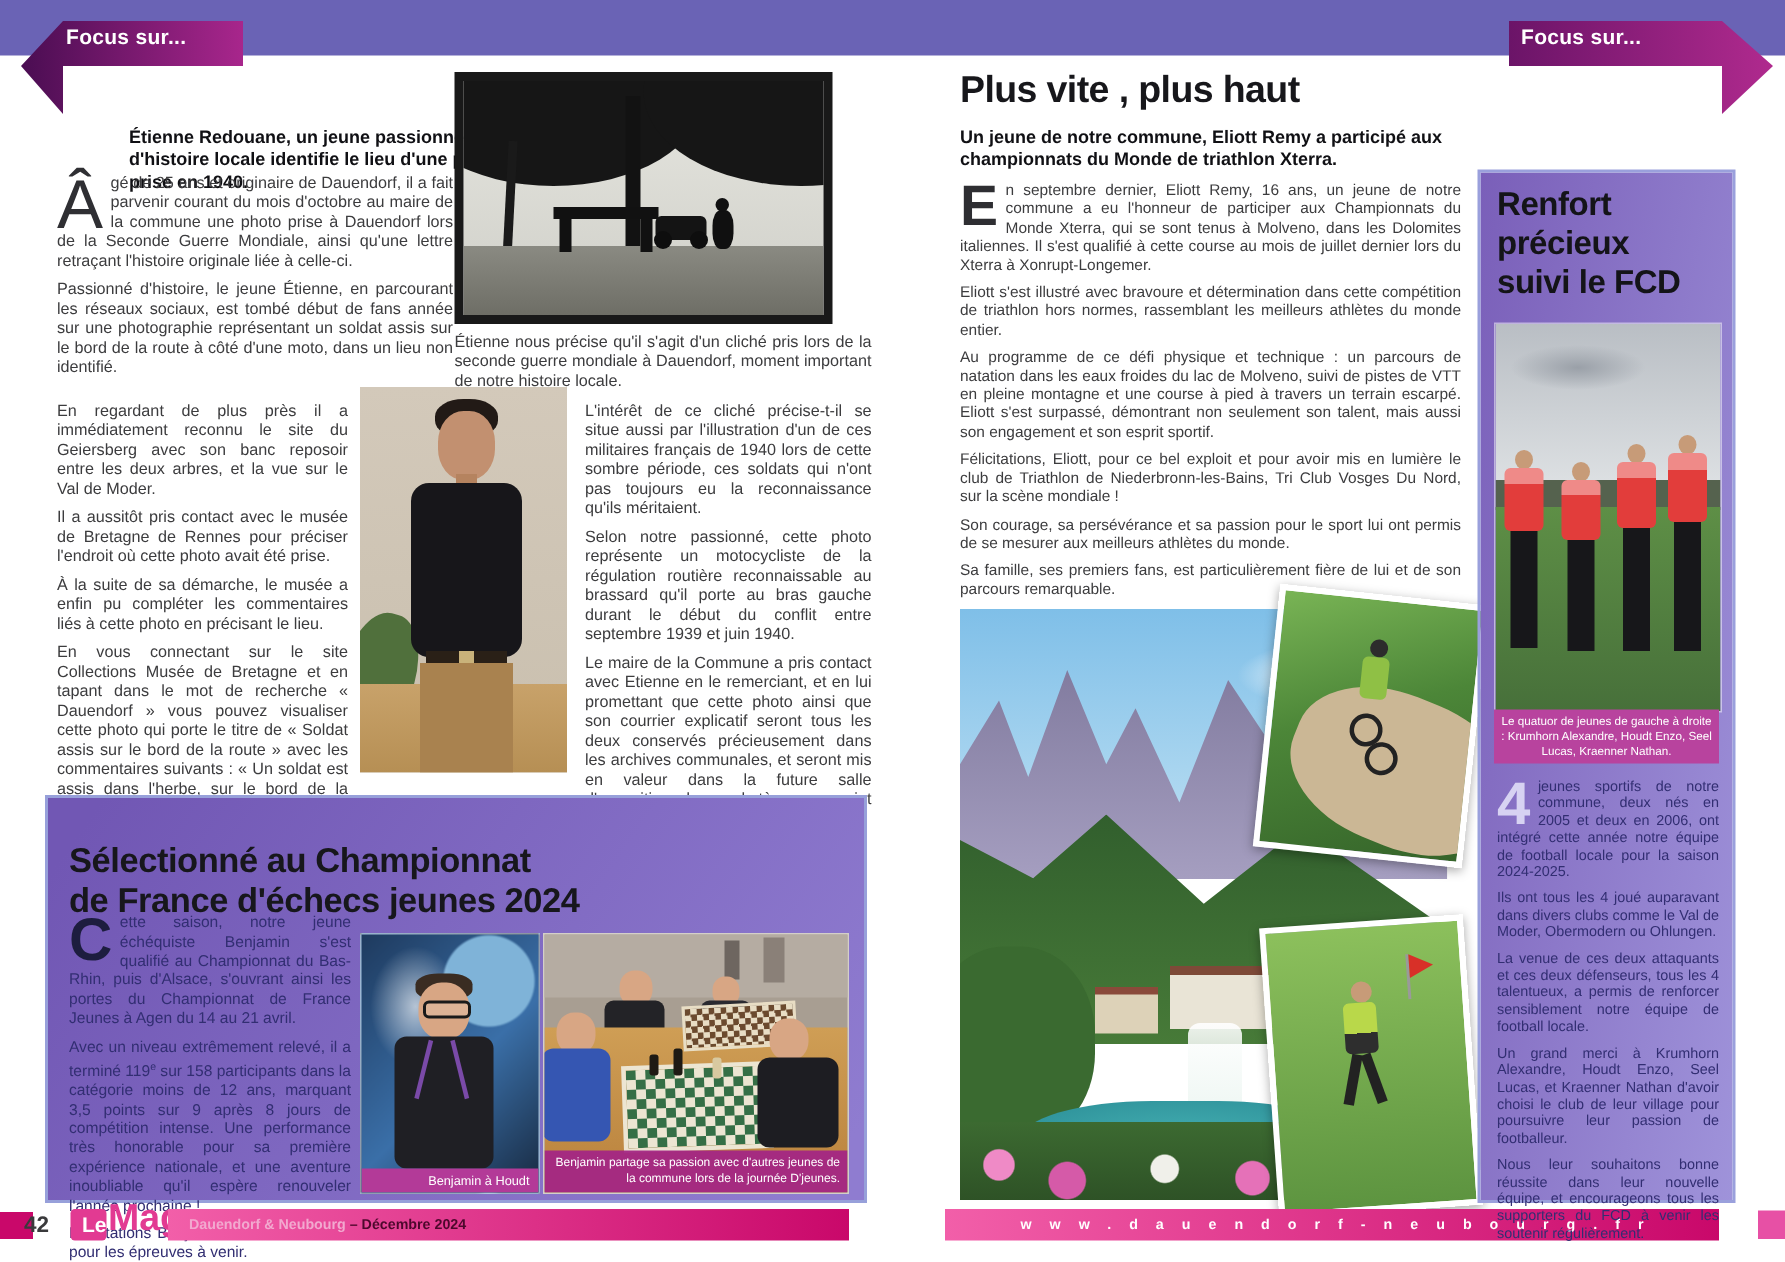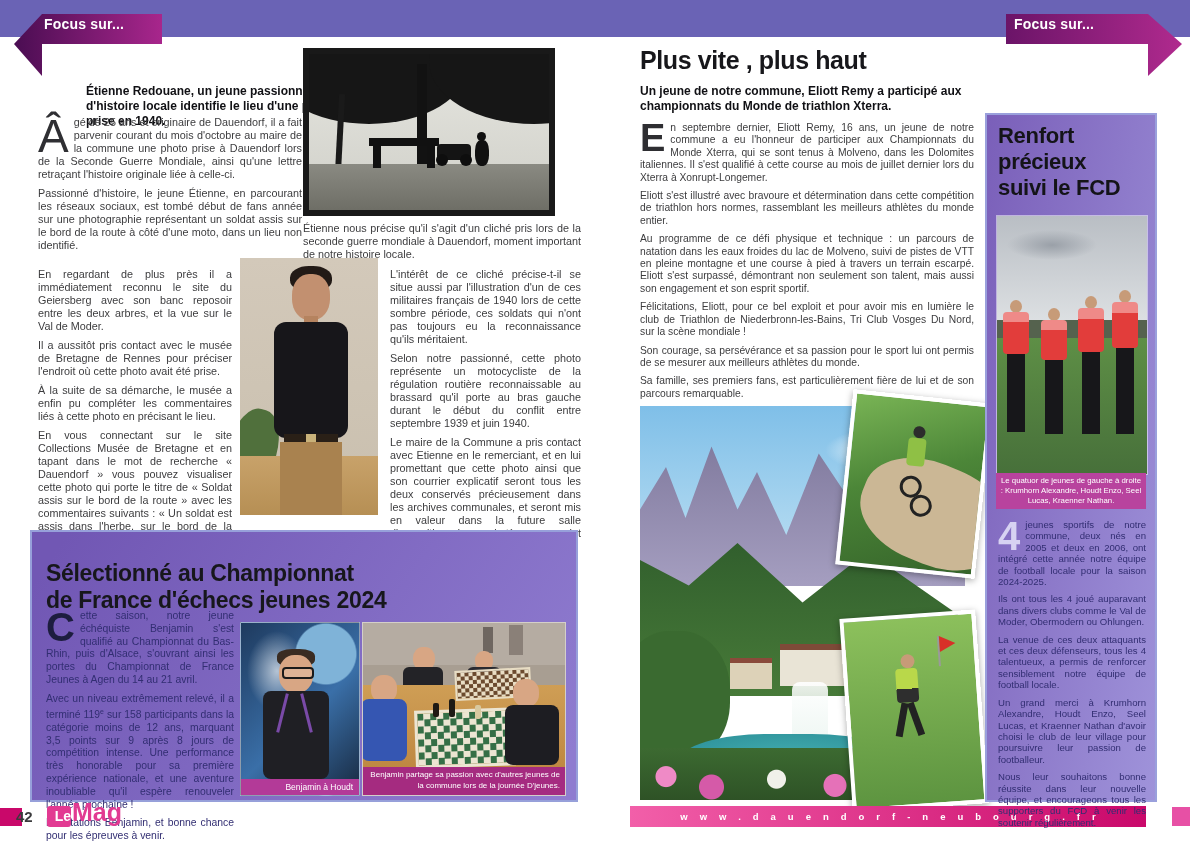--- a/index.html
+++ b/index.html
@@ -238,17 +238,20 @@
       <p>La venue de ces deux attaquants et ces deux défenseurs, tous les 4 talentueux, a permis de renforcer sensiblement notre équipe de football locale.</p>
       <p>Un grand merci à Krumhorn Alexandre, Houdt Enzo, Seel Lucas, et Kraenner Nathan d'avoir choisi le club de leur village pour poursuivre leur passion de footballeur.</p>
       <p>Nous leur souhaitons bonne réussite dans leur nouvelle équipe, et encourageons tous les supporters du FCD à venir les soutenir régulièrement.</p>
     </div>
   </div>
 
   <div class="abs" style="left:0;top:808px;width:22px;height:18px;background:#c9086a;"></div>
   <div class="abs fnum" style="left:16px;top:808px;">42</div>
   <div class="abs" style="left:47px;top:806px;width:24px;height:21px;background:#e23a92;border-radius:3px;color:#fff;font-weight:700;font-size:14px;text-align:right;line-height:21px;">Le</div>
   <div class="abs" style="left:72px;top:798px;font-size:25px;font-weight:700;color:#e23a92;">Mag</div>
+  <div class="abs fbar" style="left:112px;top:806px;width:454px;padding-left:14px;font-size:9.5px;box-sizing:border-box;">
+    <span style="color:#f2a9cf;">Dauendorf &amp; Neubourg </span><span style="color:#4d082c;">– Décembre 2024</span>
+  </div>
   <div class="abs fbar website" style="left:630px;top:806px;width:516px;padding-left:12px;box-sizing:border-box;">www.dauendorf-neubourg.fr</div>
   <div class="abs fnum" style="left:1199px;top:808px;">43</div>
   <div class="abs" style="left:1172px;top:807px;width:18px;height:19px;background:#e750a5;"></div>
 
 </div>
 
 </body></html>

